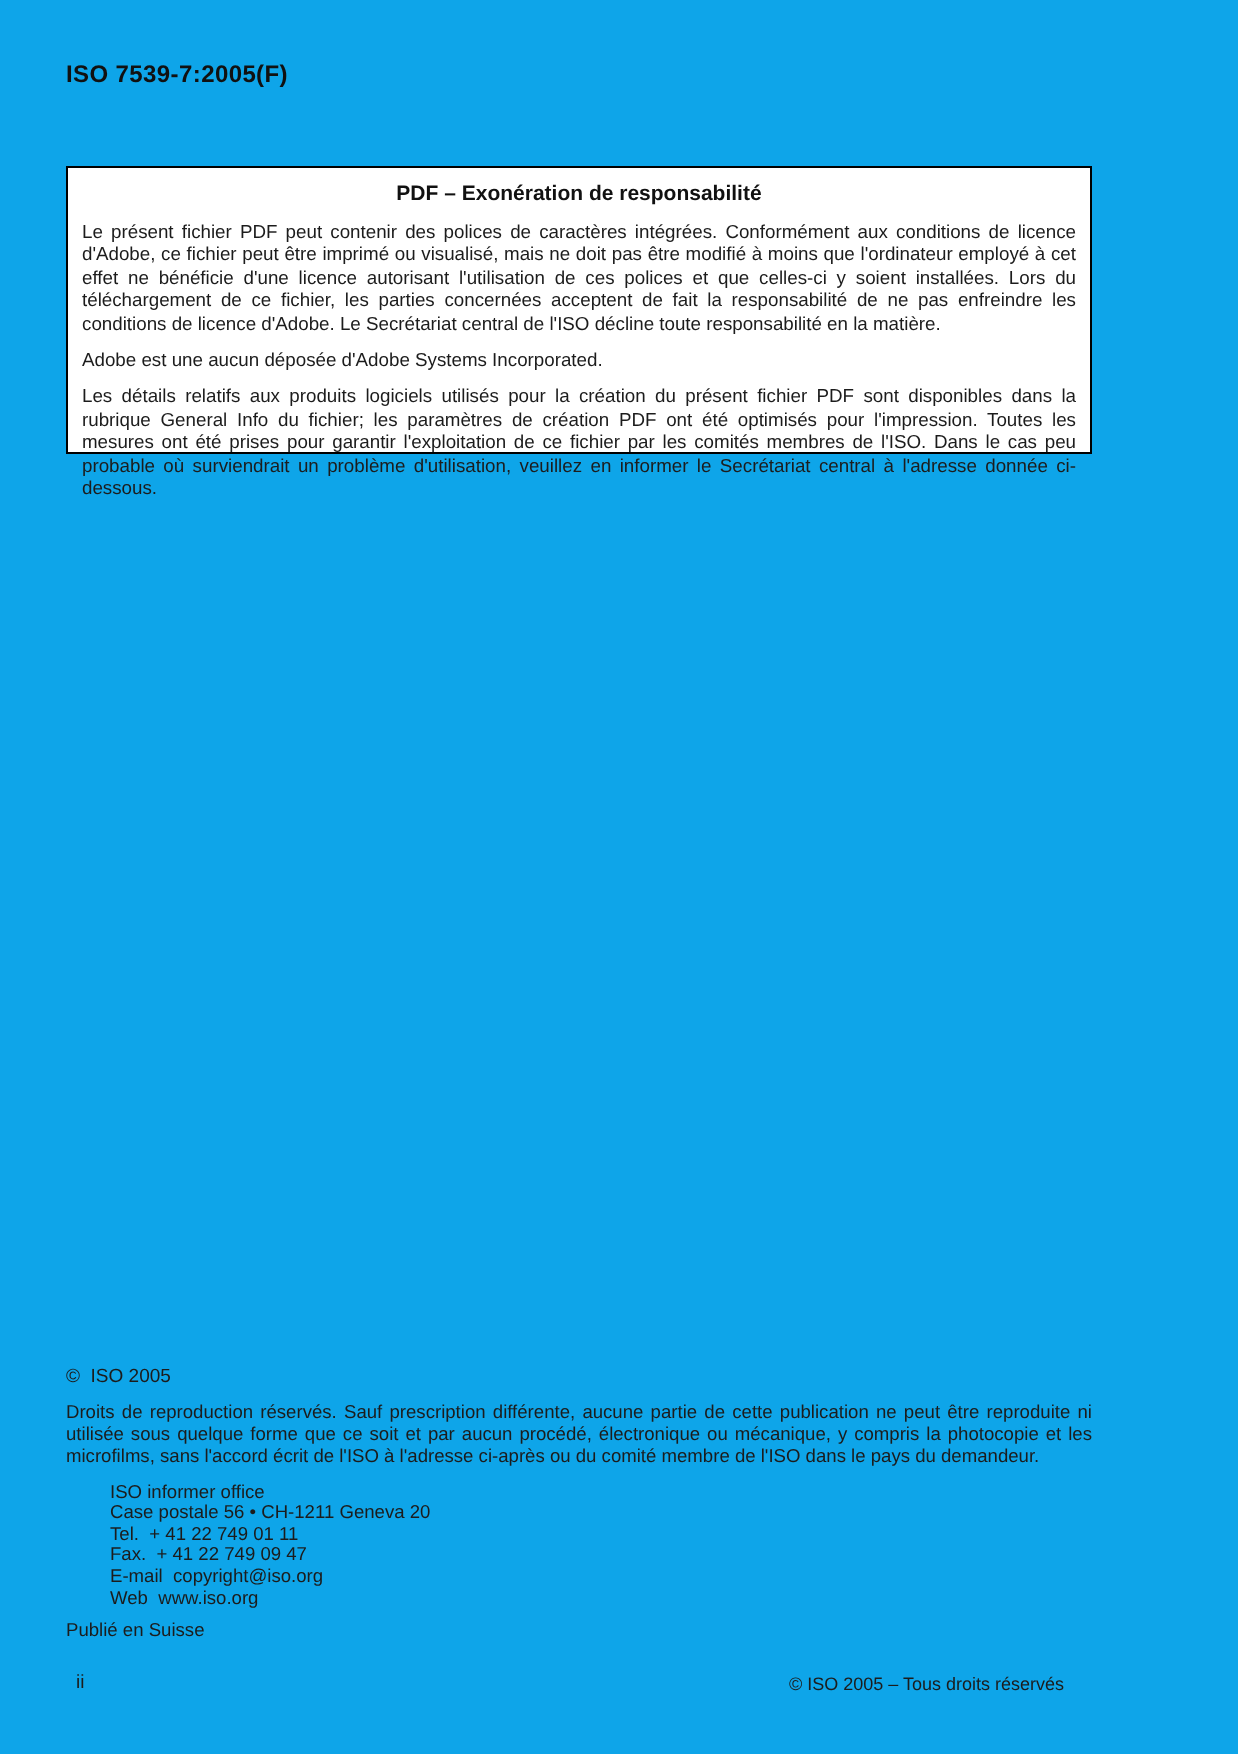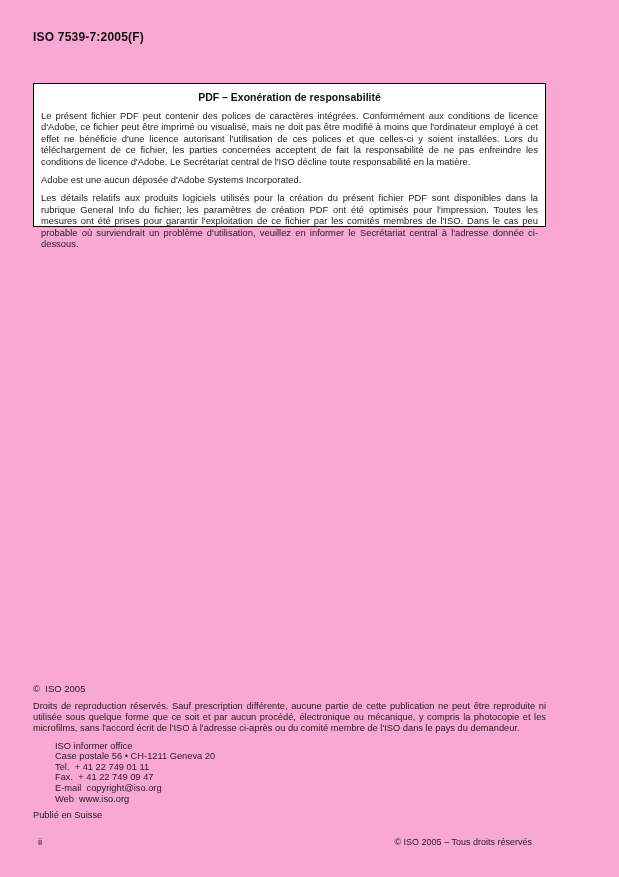--- a/index.html
+++ b/index.html
@@ -4,21 +4,21 @@
 <style>
   html, body {
     margin: 0;
     padding: 0;
     background: #ffffff;
   }
   .page {
     position: relative;
     width: 619px;
     height: 877px;
-    background: #f9a8d4;
+    background: #0ea5e9;
     font-family: "Liberation Sans", sans-serif;
     color: #1c1c1c;
     overflow: hidden;
   }
   .doc-number {
     position: absolute;
     left: 33px;
     top: 30px;
     font-size: 12px;
     font-weight: bold;

